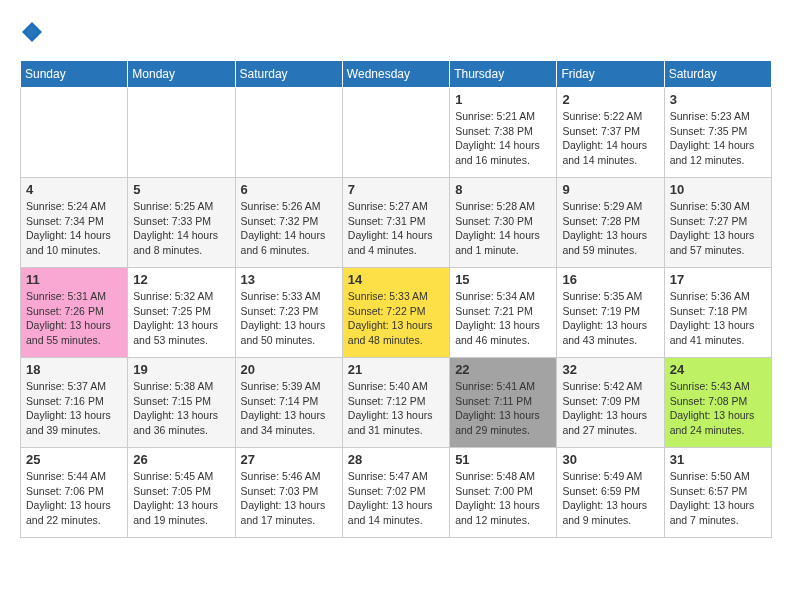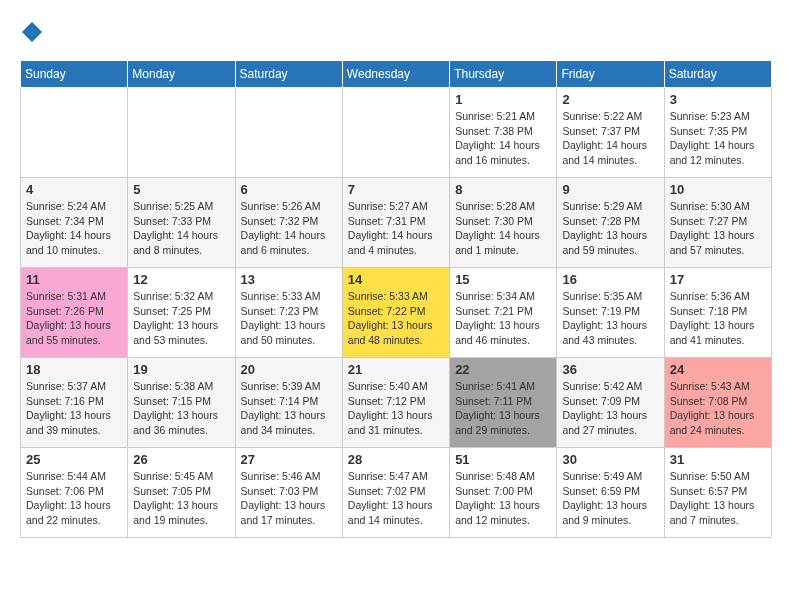--- a/index.html
+++ b/index.html
@@ -224,24 +224,24 @@
         </td>
         <td style="background: rgb(245, 245, 245);">
           <span class="day-number">21</span>
           <div class="day-info">Sunrise: 5:40 AM<br>Sunset: 7:12 PM<br>Daylight: 13 hours<br>and 31 minutes.</div>
         </td>
         <td style="background: #a3a3a3;">
           <span class="day-number">22</span>
           <div class="day-info">Sunrise: 5:41 AM<br>Sunset: 7:11 PM<br>Daylight: 13 hours<br>and 29 minutes.</div>
         </td>
         <td style="background: rgb(245, 245, 245);">
-          <span class="day-number">36</span>
+          <span class="day-number">32</span>
           <div class="day-info">Sunrise: 5:42 AM<br>Sunset: 7:09 PM<br>Daylight: 13 hours<br>and 27 minutes.</div>
         </td>
-        <td style="background: #fca5a5;">
+        <td style="background: #bef264;">
           <span class="day-number">24</span>
           <div class="day-info">Sunrise: 5:43 AM<br>Sunset: 7:08 PM<br>Daylight: 13 hours<br>and 24 minutes.</div>
         </td>
       </tr>
       <tr>
         <td style="background: rgb(255, 255, 255);">
           <span class="day-number">25</span>
           <div class="day-info">Sunrise: 5:44 AM<br>Sunset: 7:06 PM<br>Daylight: 13 hours<br>and 22 minutes.</div>
         </td>
         <td style="background: rgb(255, 255, 255);">

